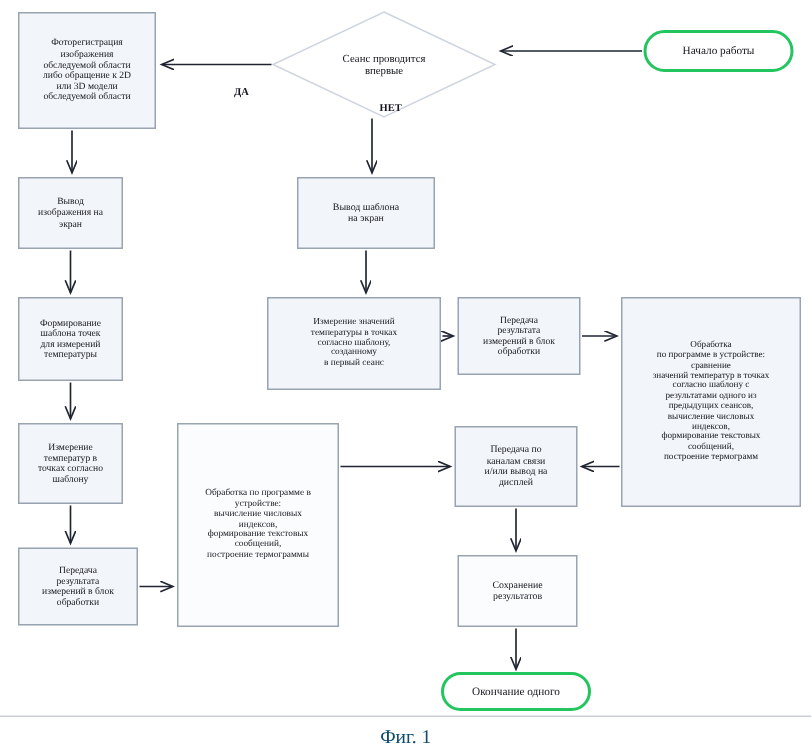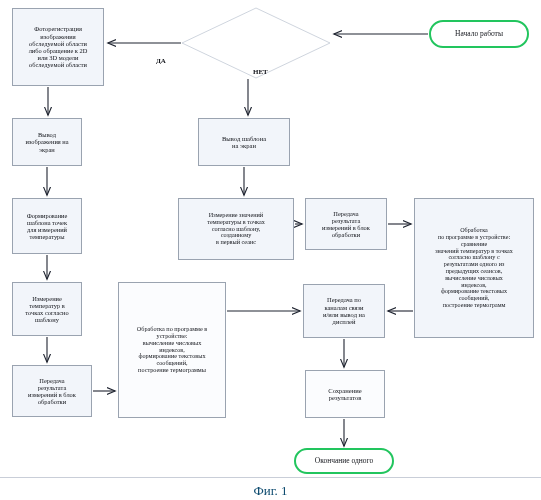--- a/index.html
+++ b/index.html
@@ -113,20 +113,22 @@
 
     <line x1="413" y1="311" x2="388" y2="311" stroke="#1f2430" stroke-width="1.1" marker-end="url(#ah)"></line>
 
     <line x1="227" y1="311" x2="300" y2="311" stroke="#1f2430" stroke-width="1.1" marker-end="url(#ah)"></line>
 
     <line x1="344" y1="339" x2="344" y2="367" stroke="#1f2430" stroke-width="1.1" marker-end="url(#ah)"></line>
 
     <line x1="344" y1="419" x2="344" y2="446" stroke="#1f2430" stroke-width="1.1" marker-end="url(#ah)"></line>
   </svg>
 
+  <div class="node decision-label" style="left: 182px; top: 8px; width: 148px; height: 70px; font-size: 7.2px;">Сеанс проводится
+впервые</div>
 
   <div class="node terminator" style="left: 429px; top: 20px; width: 100px; height: 28px; font-size: 7.5px;">Начало работы</div>
 
   <div class="node proc" style="left: 12px; top: 8px; width: 92px; height: 78px; font-size: 6.4px;">Фоторегистрация
 изображения
 обследуемой области
 либо обращение к 2D
 или 3D модели
 обследуемой области</div>
 

